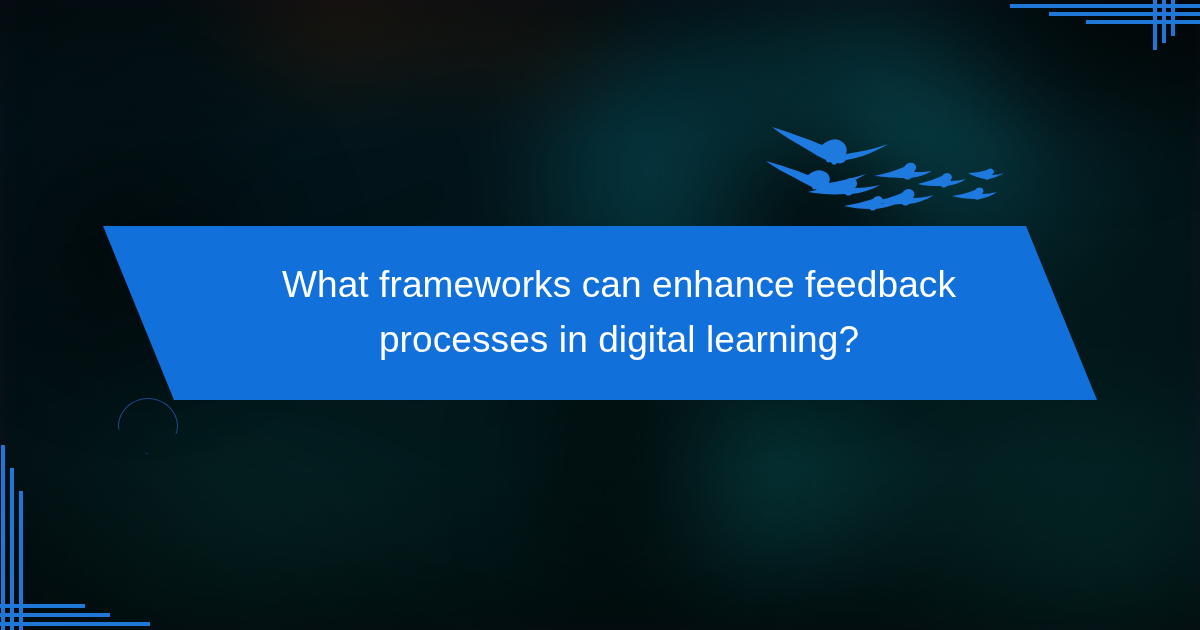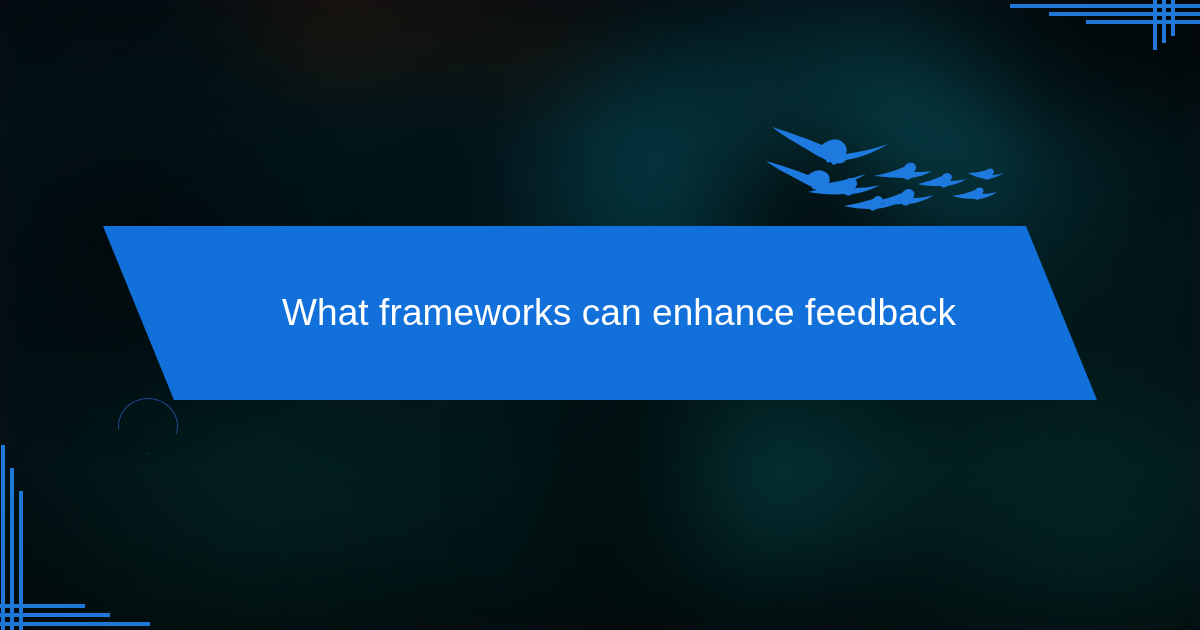--- a/index.html
+++ b/index.html
@@ -140,16 +140,17 @@
         <path d="M206 55 C212 55 219 54 225 52 C227 50 230 50 231 52 C233 53 232 55 230 57 C234 57 238 56 242 55 C237 58 232 60 227 61 C226 62 224 62 223 61 C217 60 211 58 206 55 Z"></path>
         <path d="M82 88 C92 86 102 84 111 81 C113 78 117 77 119 79 C122 81 121 84 119 86 C126 86 133 85 139 83 C131 88 122 90 114 91 C112 93 109 93 108 91 C99 91 90 90 82 88 Z"></path>
       </g>
     </svg>
   </div>
 
   <div id="banner">
     <div id="banner-shape"></div>
     <div id="banner-text">
       <div class="hl">What frameworks can enhance feedback</div>
+      <div class="hl">processes in digital learning?</div>
     </div>
   </div>
 
 </div>
 
 </body></html>

